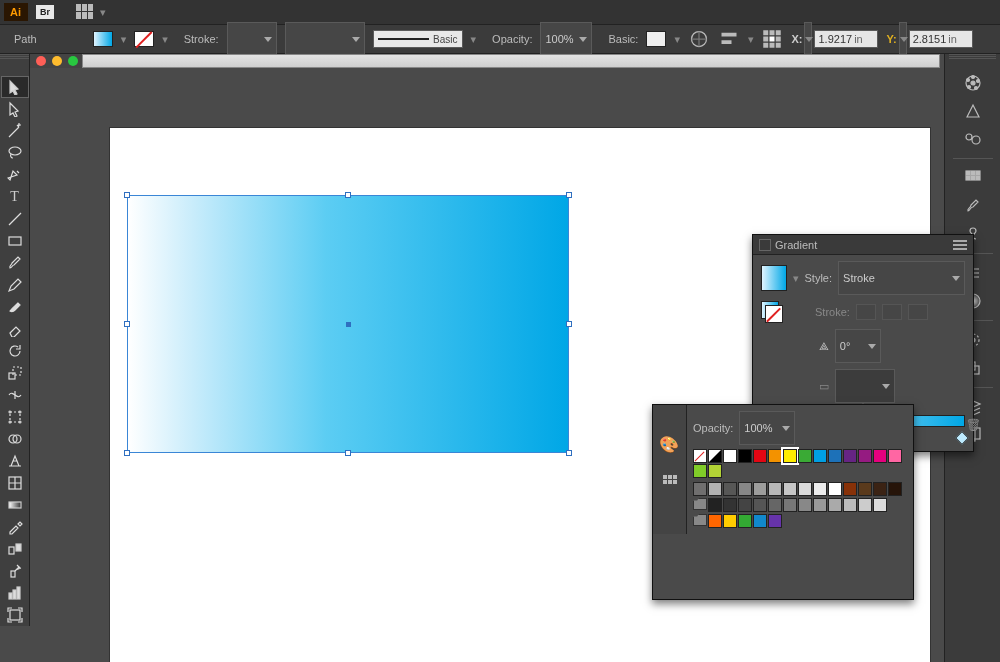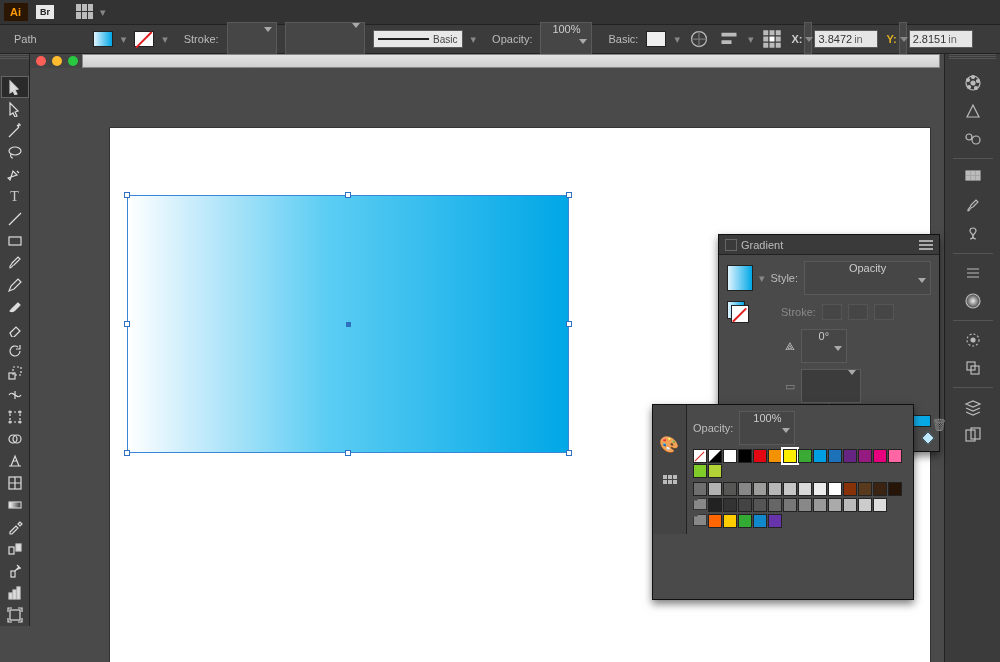--- a/index.html
+++ b/index.html
@@ -12,21 +12,21 @@
 .menubar .grid-icon { width: 20px; height: 16px; display: grid; grid-template-columns: 5px 5px 5px; grid-template-rows: 7px 7px; gap: 1px; }
 .menubar .grid-icon span { background: #bbb; }
 
 
 .controlbar { height: 30px; background: #3b3b3b; display: flex; align-items: center; gap: 8px; padding: 0 6px; color: #bcbcbc; border-top: 1px solid #222; border-bottom: 1px solid #222; }
 .controlbar .lbl { color: #bcbcbc; margin-left: 8px; }
 .swatch { width: 20px; height: 16px; border: 1px solid #222; position: relative; }
 .swatch.fill { background: linear-gradient(to right, #e0f4ff, #00a7e6); }
 .swatch.stroke { background: #fff; }
 .swatch.stroke::after { content: ""; position: absolute; left: -2px; top: 50%; width: 120%; height: 2px; background: #e02020; transform: rotate(-45deg); }
-.dropdown { height: 34px; background: #464646; border: 1px solid #5a5a5a; color: #ccc; display: flex; align-items: center; padding: 0 4px; gap: 4px; flex-direction: column; }
+.dropdown { height: 34px; background: #464646; border: 1px solid #5a5a5a; color: #ccc; display: flex; align-items: center; padding: 0 4px; gap: 4px; }
 .dropdown .caret { width: 0; height: 0; border-left: 4px solid transparent; border-right: 4px solid transparent; border-top: 5px solid #aaa; }
 .brushbox { width: 90px; height: 18px; background: #e8e8e8; border: 1px solid #5a5a5a; display: flex; align-items: center; justify-content: space-between; padding: 0 4px; }
 .brushbox .line { flex: 1; height: 2px; background: #222; margin-right: 4px; }
 .brushbox .txt { color: #444; font-size: 10px; }
 .xy-group { display: flex; align-items: center; gap: 2px; }
 .xy-lbl { color: #ccc; font-weight: bold; }
 .xy-lbl.y { color: #e0b020; }
 .valuebox { width: 64px; height: 18px; background: #e6e6e6; border: 1px solid #5a5a5a; color: #333; padding: 0 3px; display: flex; align-items: center; }
 .unit { color: #666; margin-left: 2px; }
 .icon-btn { width: 22px; height: 18px; display: flex; align-items: center; justify-content: center; color: #bbb; border: 1px solid transparent; }
@@ -63,21 +63,21 @@
 .dock-icon { width: 30px; height: 26px; display: flex; align-items: center; justify-content: center; color: #bbb; }
 .dock-icon svg { width: 18px; height: 18px; stroke: #bbb; fill: none; stroke-width: 1.2; }
 .dock-sep { width: 40px; height: 1px; background: #222; margin: 4px 0; border-top: 1px solid #555; }
 
 
 .panel { position: absolute; background: #4a4a4a; border: 1px solid #111; box-shadow: 0 4px 8px rgba(0,0,0,.5); color: #bcbcbc; }
 .panel-head { height: 20px; background: #3a3a3a; display: flex; align-items: center; padding: 0 6px; gap: 4px; border-bottom: 1px solid #222; }
 .panel-head .collapse { width: 12px; height: 12px; border: 1px solid #666; position: relative; }
 .panel-head .menuicon { margin-left: auto; width: 14px; height: 10px; display: flex; flex-direction: column; justify-content: space-between; }
 .panel-head .menuicon span { height: 2px; background: #aaa; }
-.grad-panel { left: 718px; top: 234px; width: 222px; }
+.grad-panel { left: 752px; top: 234px; width: 222px; }
 .grad-body { padding: 6px 8px 10px 8px; display: flex; flex-direction: column; gap: 6px; }
 .row { display: flex; align-items: center; gap: 6px; }
 .grad-swatch { width: 26px; height: 26px; background: linear-gradient(to right, #e0f4ff, #00a7e6); border: 1px solid #222; }
 .grad-swatch.small { width: 18px; height: 18px; }
 .grad-swatch.nostroke { background: #fff; position: relative; }
 .grad-swatch.nostroke::after { content: ""; position: absolute; left: -2px; top: 50%; width: 120%; height: 2px; background: #e02020; transform: rotate(-45deg); }
 .small-icon-btn { width: 20px; height: 16px; border: 1px solid #555; background: #464646; }
 .anglebox { width: 46px; }
 .grad-slider { position: relative; height: 26px; margin-top: 6px; }
 .grad-bar { height: 12px; background: linear-gradient(to right, #ffffff, #00a7e6); border: 1px solid #222; }
@@ -177,21 +177,21 @@
         <rect x="6" y="11" width="4" height="4" fill="#bbb"></rect>
         <rect x="11" y="11" width="4" height="4" fill="#bbb"></rect>
       </svg>
     </div>
   <div class="xy-group">
     <span class="xy-lbl">X:</span>
     <div class="dropdown" style="width:8px;padding:0;">
         <span class="caret" style="margin:auto;border-top-color:#888;"></span>
       </div>
     <div class="valuebox">
-        <span>3.8472</span>
+        <span>1.9217</span>
         <span class="unit">in</span>
       </div>
   </div>
   <div class="xy-group">
     <span class="xy-lbl y">Y:</span>
     <div class="dropdown" style="width:8px;padding:0;">
         <span class="caret" style="margin:auto;border-top-color:#888;"></span>
       </div>
     <div class="valuebox">
         <span>2.8151</span>
@@ -471,21 +471,21 @@
         <span></span>
         <span></span>
       </div>
   </div>
   <div class="grad-body">
     <div class="row">
       <div class="grad-swatch"></div>
       <span style="color:#888;">▾</span>
       <span>Style:</span>
       <div class="dropdown" style="flex:1">
-          <span>Opacity</span>
+          <span>Stroke</span>
           <span class="caret" style="margin-left:auto;"></span>
         </div>
     </div>
     <div class="row">
       <div style="position:relative;width:22px;height:22px;">
         <div class="grad-swatch small" style="position:absolute;top:0;left:0"></div>
         <div class="grad-swatch small nostroke" style="position:absolute;bottom:0;right:0"></div>
       </div>
       <div style="width:20px"></div>
       <span style="color:#888">Stroke:</span>

